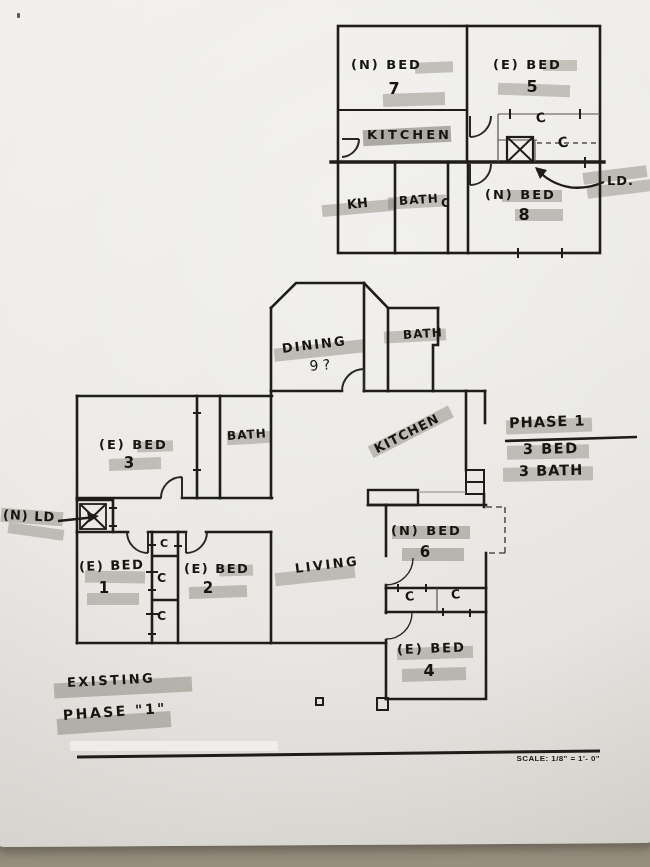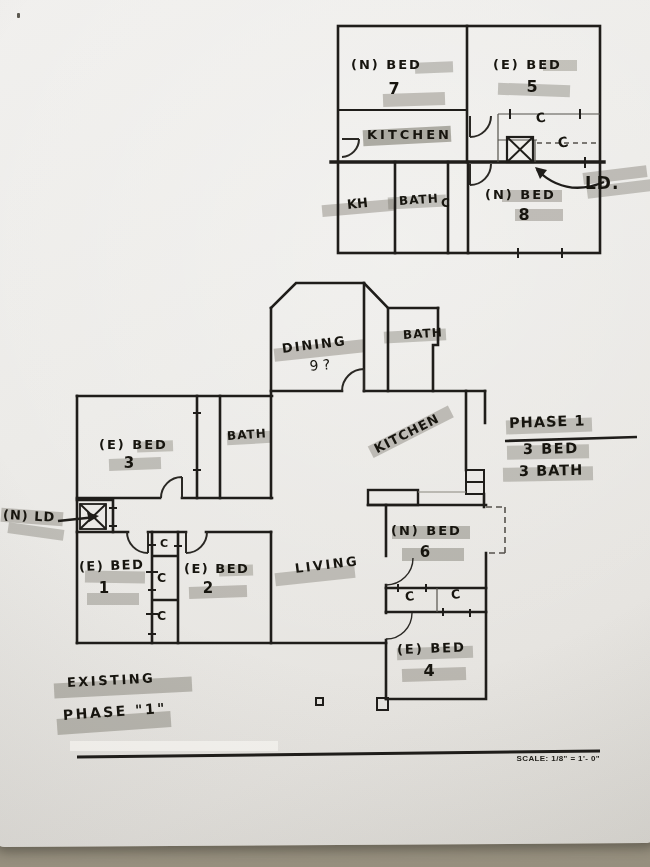--- a/index.html
+++ b/index.html
@@ -22,21 +22,21 @@
   #u-bed5-name{left:493px;top:57px;font-size:13px;letter-spacing:2px;}
   #u-bed5-num{left:490px;top:77px;width:84px;text-align:center;font-size:16px;}
   #u-lounge{left:367px;top:127px;font-size:13px;letter-spacing:3px;}
   #u-kh{left:347px;top:197px;font-size:13px;transform:rotate(-6deg);}
   #u-bath{left:399px;top:194px;font-size:12px;letter-spacing:1px;transform:rotate(-4deg);}
   #u-c-small{left:441px;top:196px;font-size:12px;}
   #u-bed8-name{left:485px;top:187px;font-size:13px;letter-spacing:2px;}
   #u-bed8-num{left:482px;top:205px;width:84px;text-align:center;font-size:16px;}
   #u-c-top{left:536px;top:111px;font-size:13px;transform:rotate(-10deg);}
   #u-c-mid{left:558px;top:135px;font-size:14px;transform:rotate(-10deg);}
-  #u-ld{left:585px;top:173px;font-size:17px;letter-spacing:1px;}
+  #u-ld{left:607px;top:173px;font-size:13px;letter-spacing:1px;}
   
   #l-dining{left:282px;top:341px;font-size:13px;letter-spacing:2px;transform:rotate(-7deg);}
   #l-dining-num{left:296px;top:359px;width:48px;text-align:center;font-size:14px;font-weight:400;transform:rotate(-5deg);}
   #l-bath-top{left:403px;top:328px;font-size:12px;letter-spacing:1px;transform:rotate(-4deg);}
   #l-bed3-name{left:99px;top:437px;font-size:13px;letter-spacing:2px;}
   #l-bed3-num{left:96px;top:454px;width:66px;text-align:center;font-size:15px;}
   #l-bath-mid{left:227px;top:429px;font-size:12px;letter-spacing:1px;transform:rotate(-4deg);}
   #l-kitchen{left:375px;top:442px;font-size:13px;letter-spacing:1px;transform:rotate(-27deg);}
   #l-nld{left:3px;top:507px;font-size:13px;letter-spacing:1px;transform:rotate(3deg);}
   #l-bed1-name{left:79px;top:559px;font-size:13px;letter-spacing:1.5px;transform:rotate(-2deg);}

